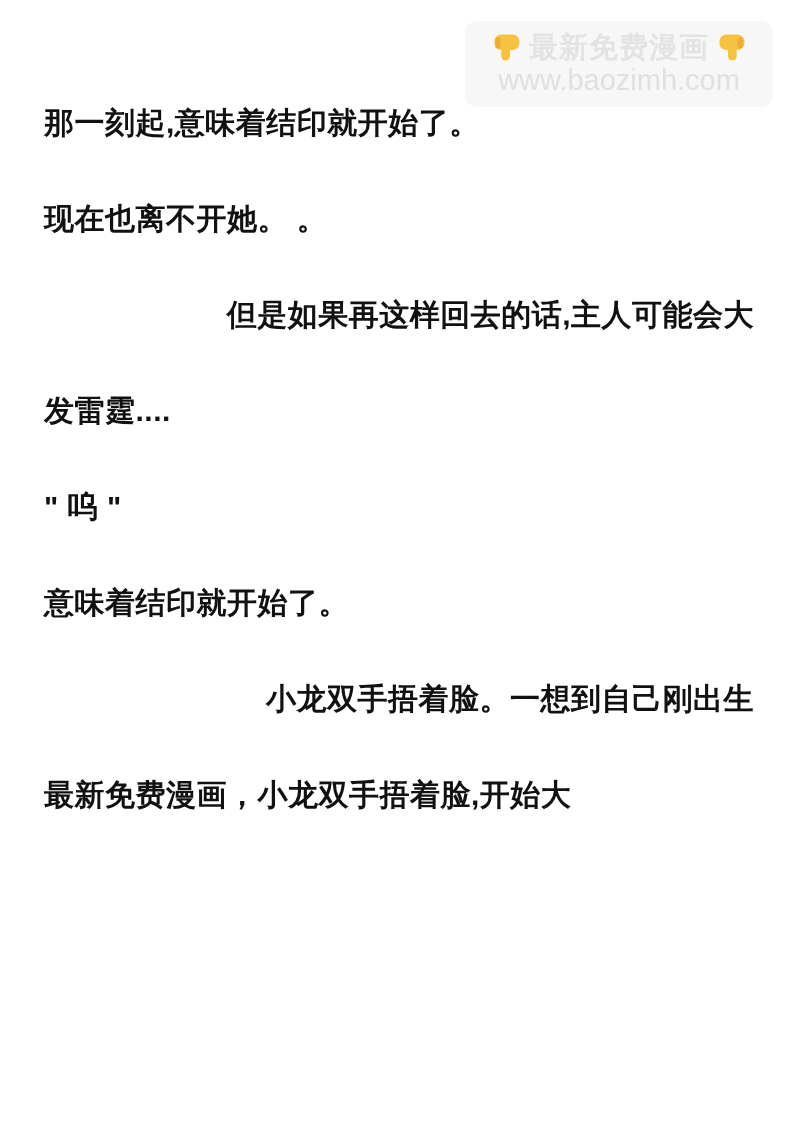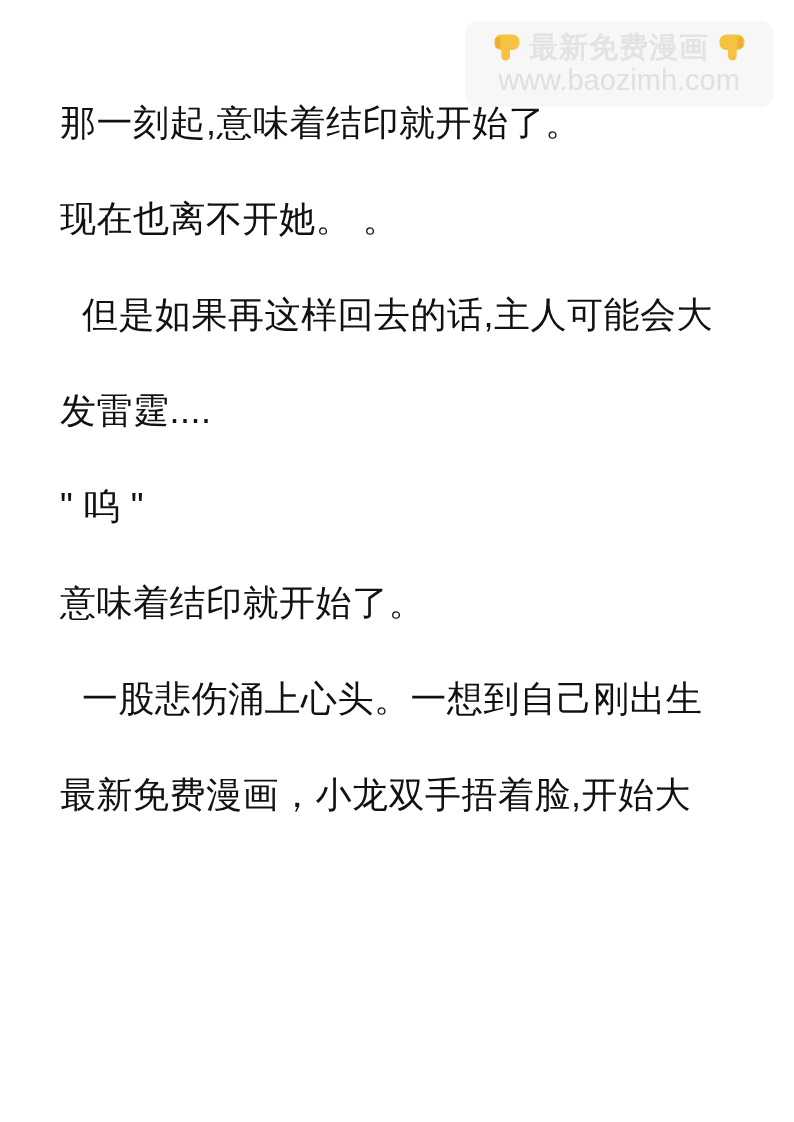--- a/index.html
+++ b/index.html
@@ -47,35 +47,35 @@
     color: var(--wm-url);
     font-size: 29px;
     font-weight: 400;
     line-height: 1.05;
     margin-top: 2px;
     white-space: nowrap;
   }
   .hand-icon { display: block; flex: 0 0 auto; }
   .novel {
     position: absolute;
-    left: 60px;
+    left: 44px;
     top: 75px;
     width: 710px;
-    font-size: 36px;
+    font-size: 30px;
     letter-spacing: 0.5px;
     line-height: 96px;
-    font-weight: 400;
+    font-weight: 700;
     color: var(--text-color);
   }
   .line {
     height: 96px;
     white-space: pre;
     overflow: visible;
   }
-  .line.indent { padding-left: 22px; }
+  .line.indent { padding-left: 22px; text-align: right; }
 </style>
 </head>
 <body>
 
 <div class="page">
 
   <div class="watermark">
     <div class="wm-line1">
       <svg class="hand-icon" viewBox="0 0 36 36" width="31" height="31" aria-hidden="true">
         <rect x="4" y="3" width="29" height="18" rx="8" fill="var(--hand-color)"></rect>
@@ -92,17 +92,17 @@
     <div class="wm-line2">www.baozimh.com</div>
   </div>
 
   <div class="novel" id="text-lines">
       <div class="line">那一刻起,意味着结印就开始了。</div>
       <div class="line">现在也离不开她。 。</div>
       <div class="line indent">但是如果再这样回去的话,主人可能会大</div>
       <div class="line">发雷霆....</div>
       <div class="line">" 呜 "</div>
       <div class="line">意味着结印就开始了。</div>
-      <div class="line indent">一股悲伤涌上心头。一想到自己刚出生</div>
+      <div class="line indent">小龙双手捂着脸。一想到自己刚出生</div>
       <div class="line">最新免费漫画，小龙双手捂着脸,开始大</div>
     </div>
 
 </div>
 
 </body></html>

